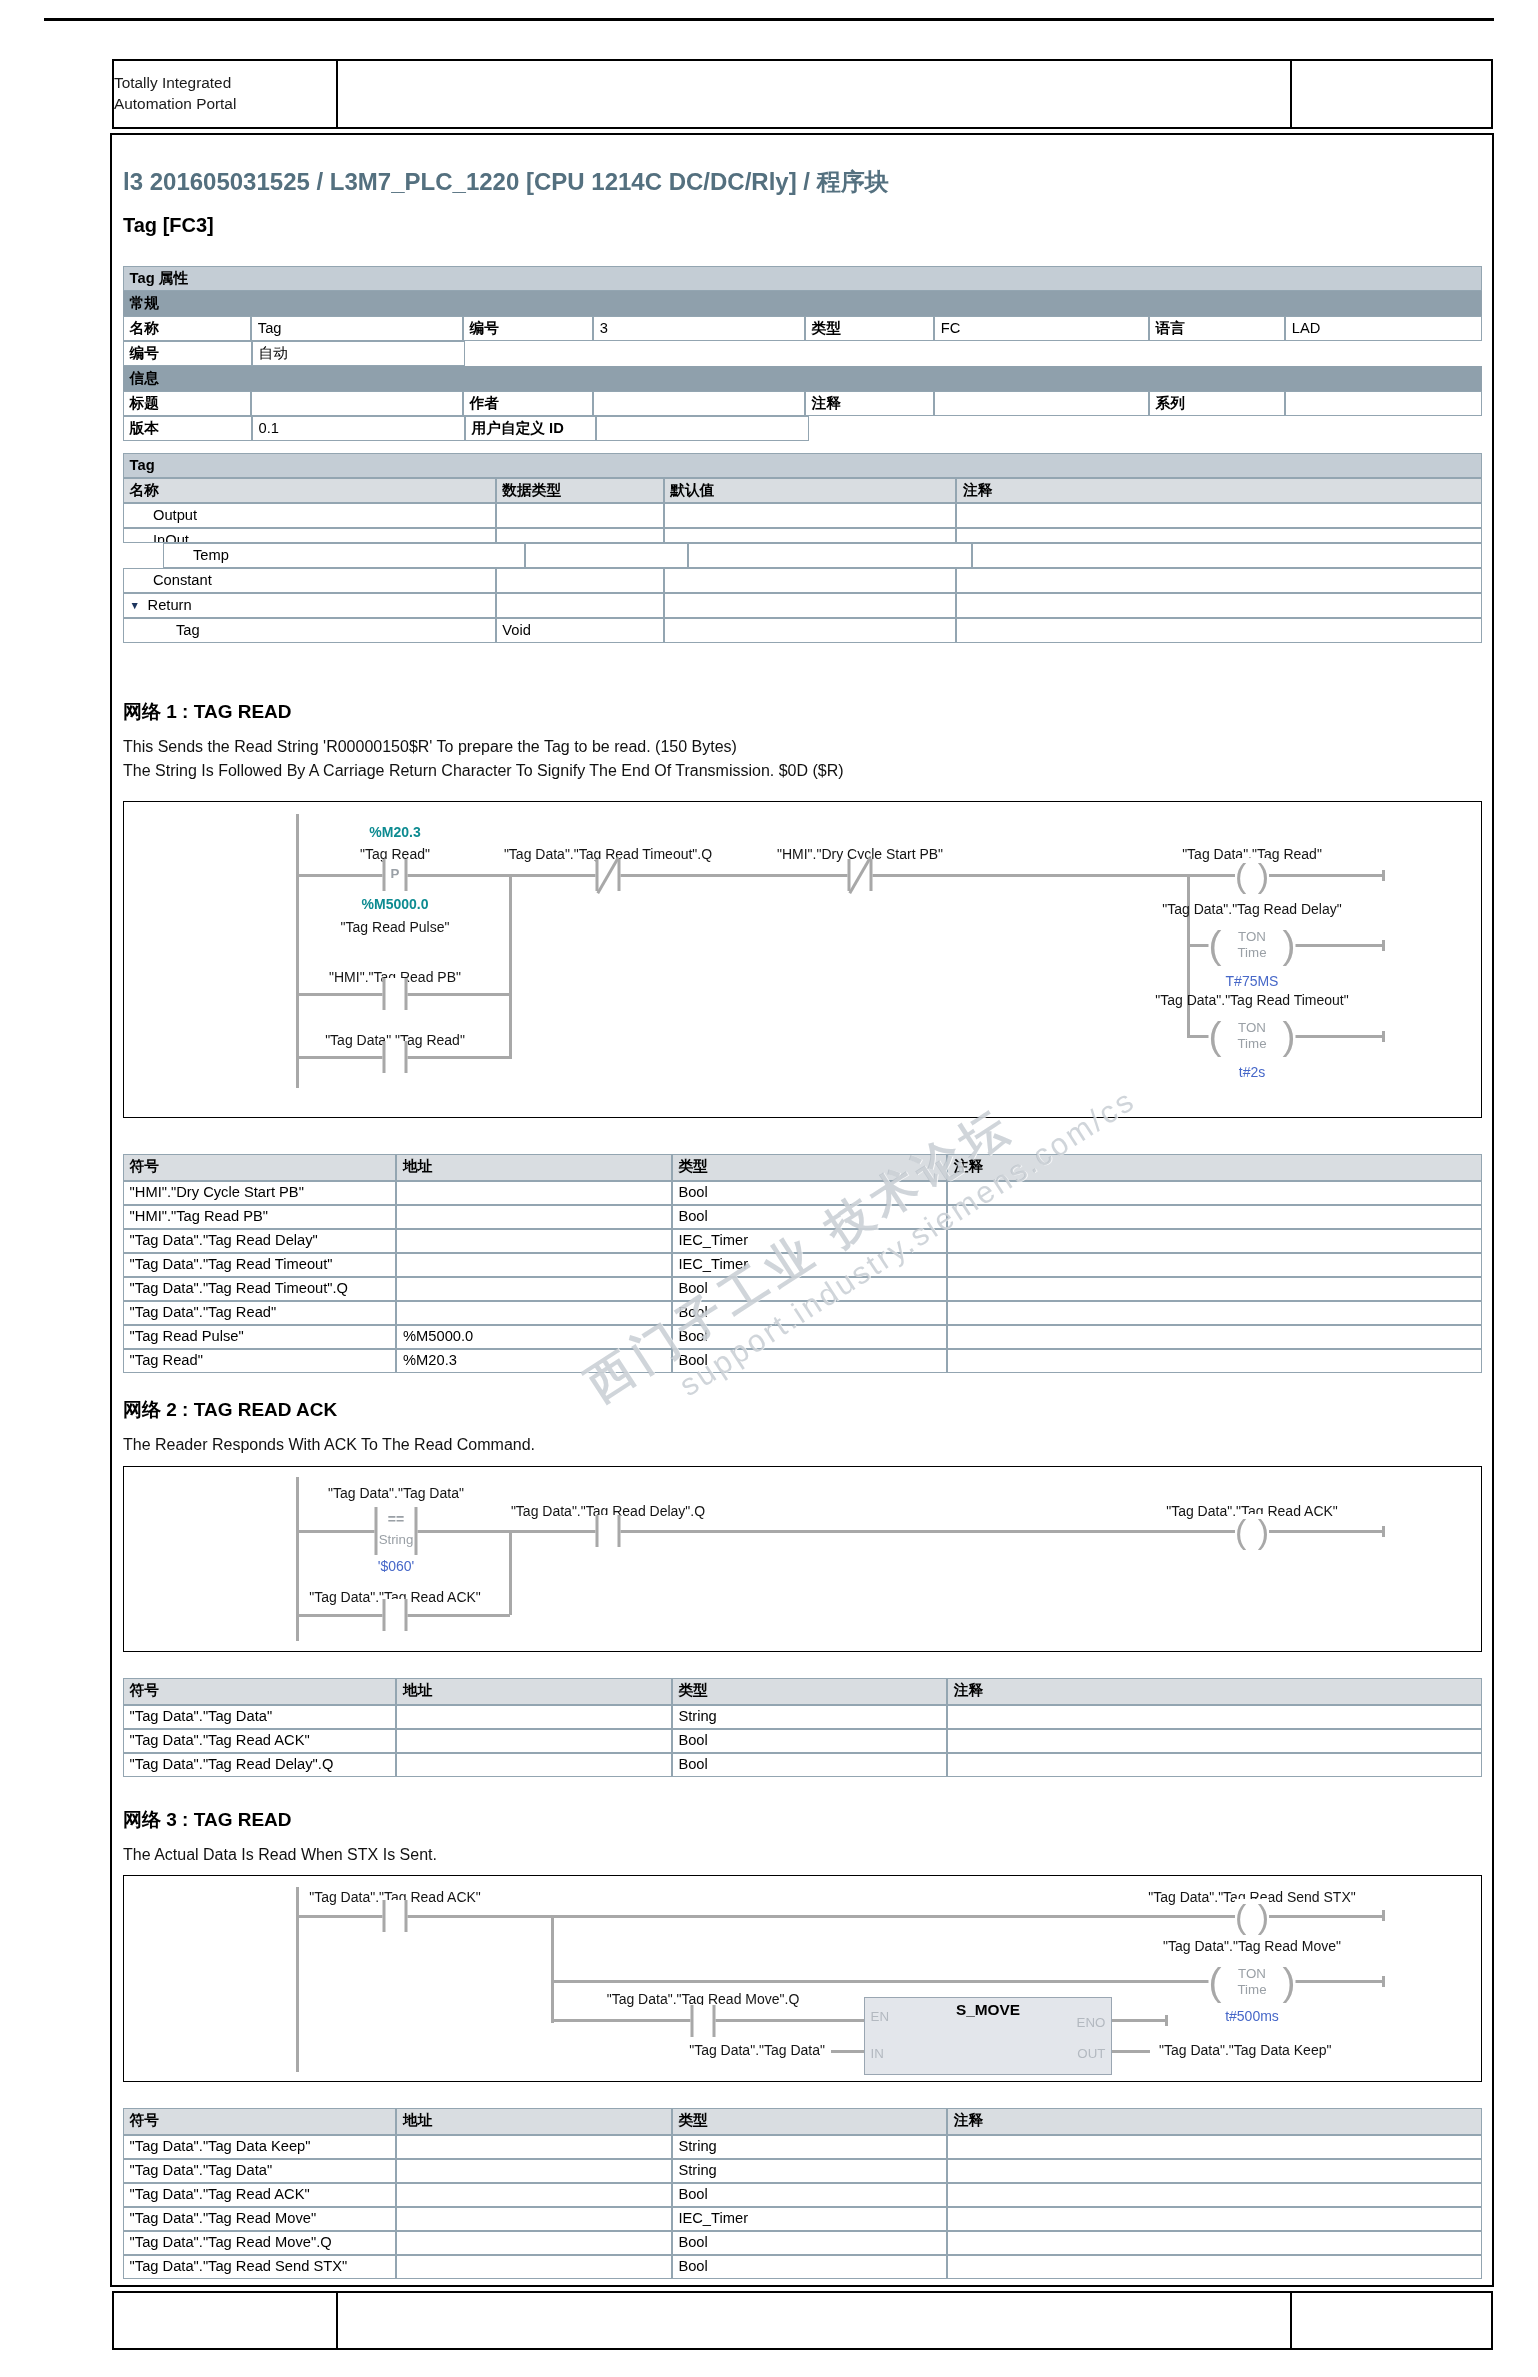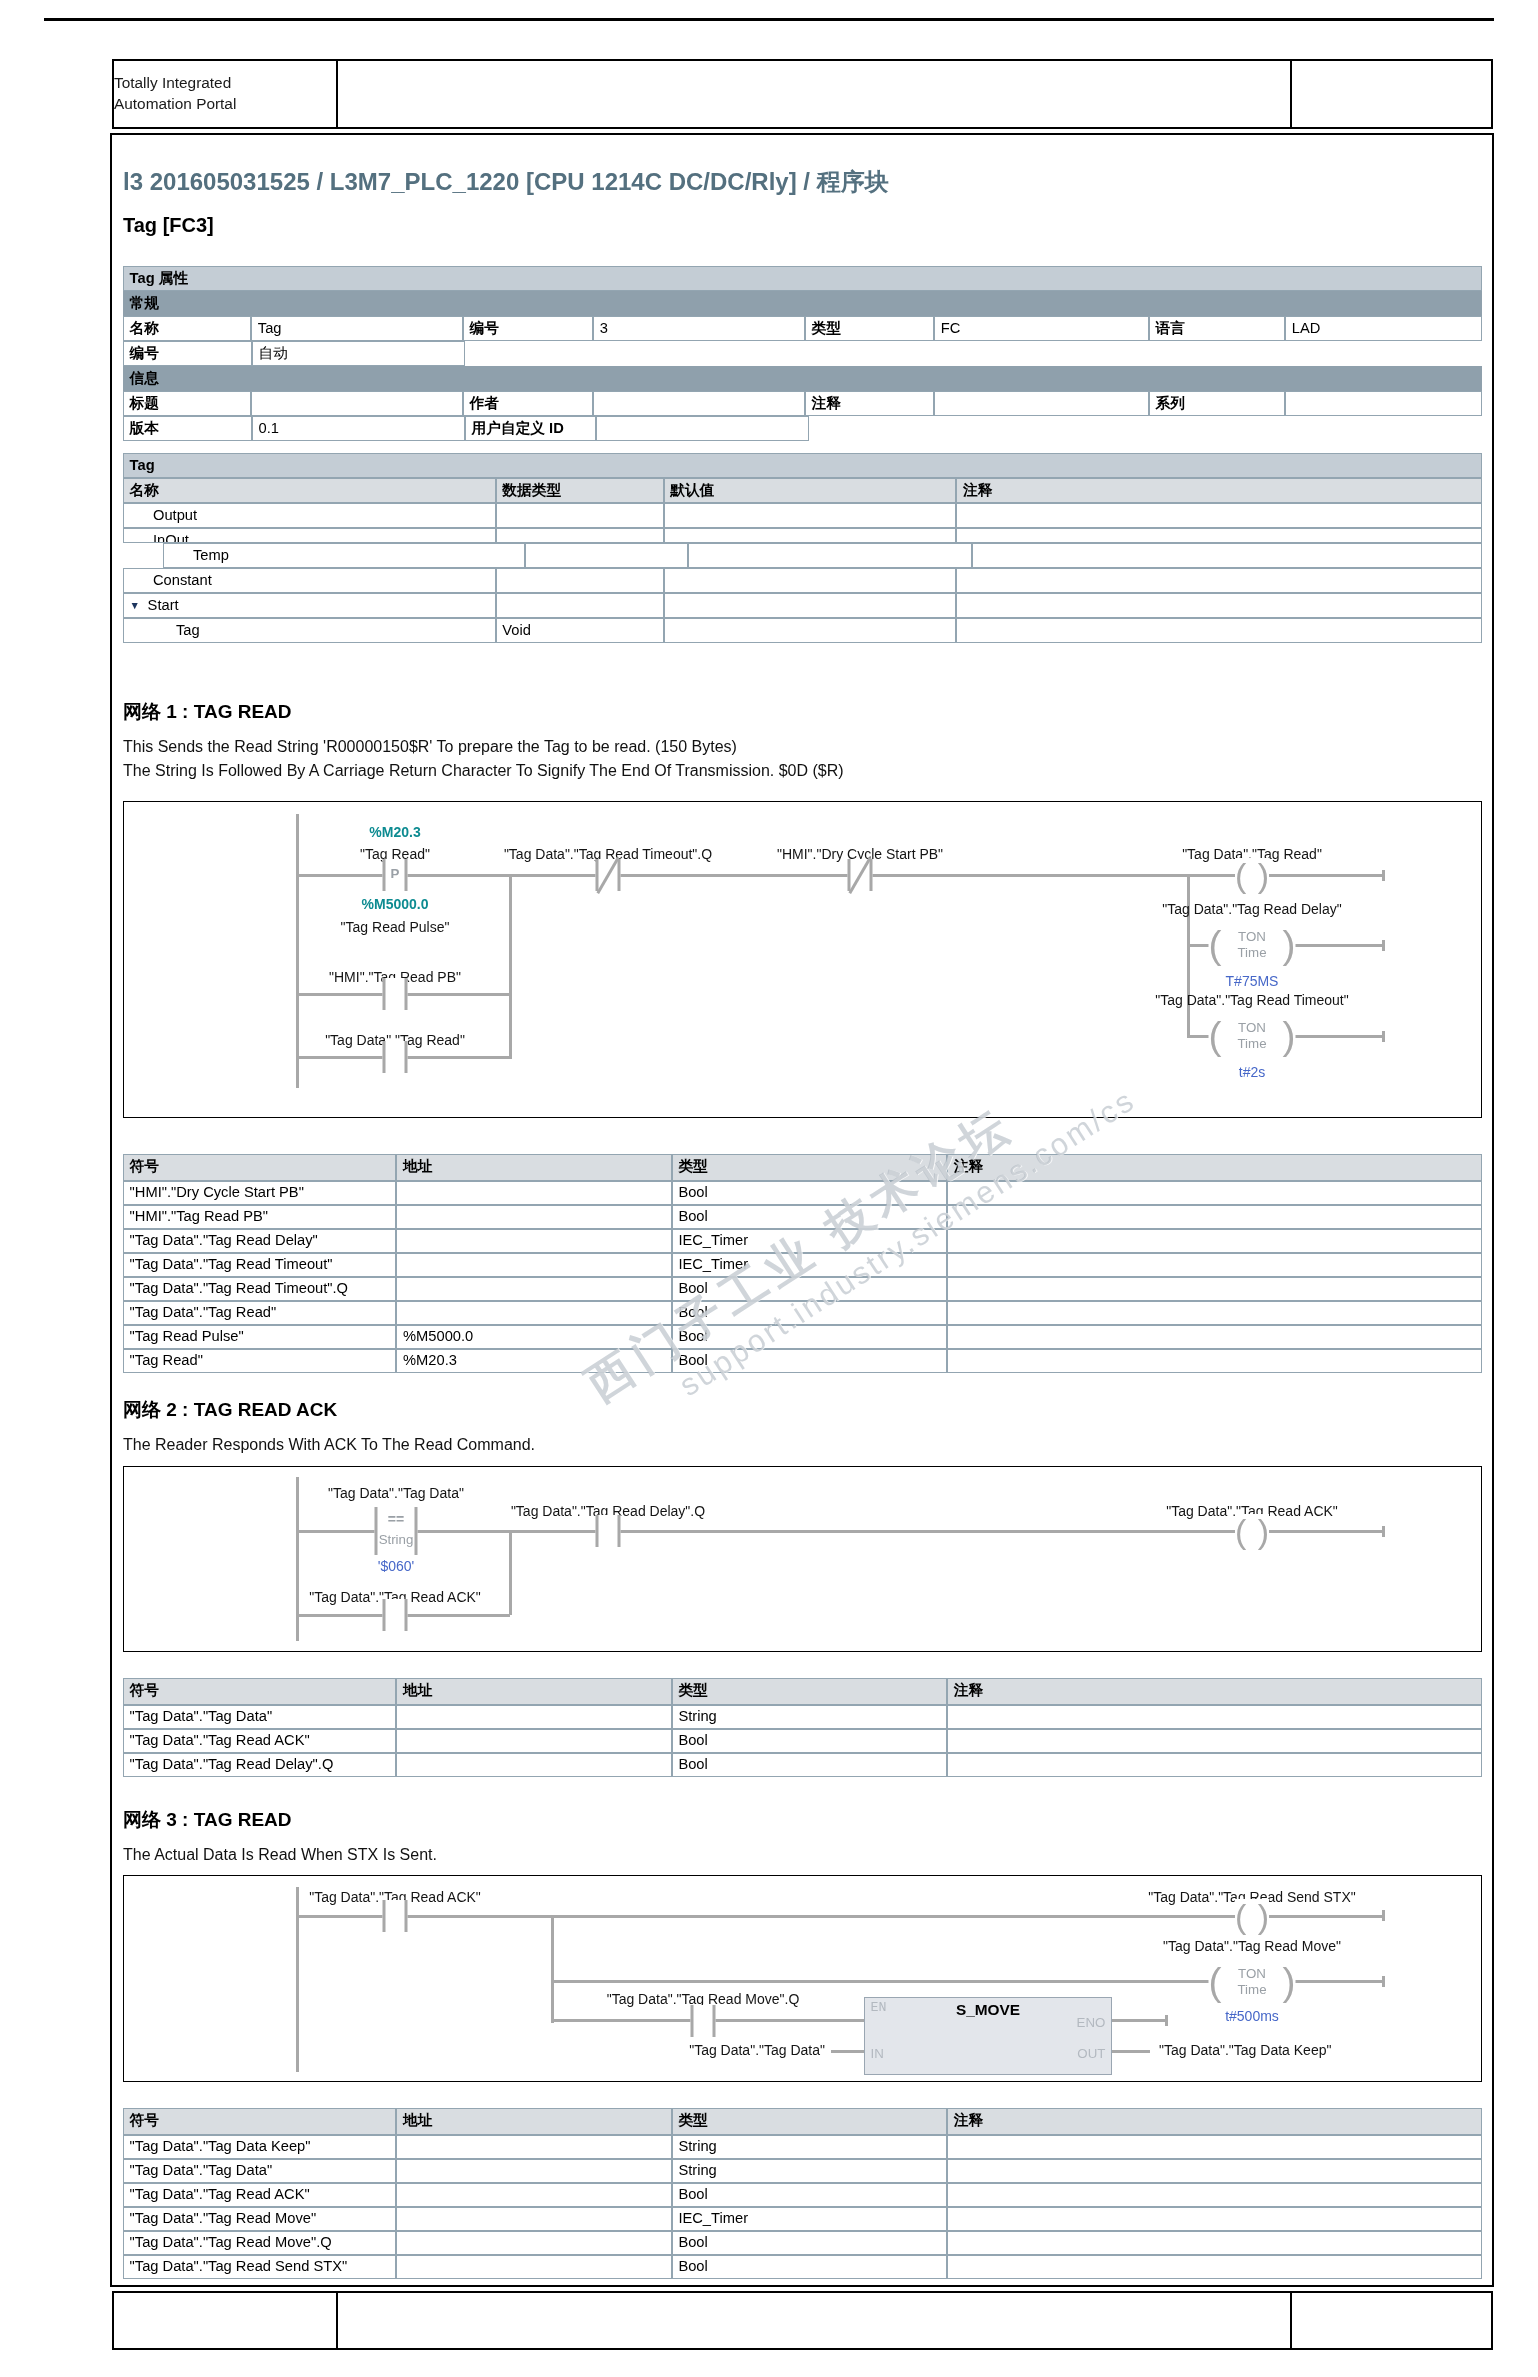--- a/index.html
+++ b/index.html
@@ -167,21 +167,21 @@
     <div class="cell i3"></div>
     <div class="cell i4"></div>
   </div>
   <div class="trow" style="height:25px;">
     <div class="cell i1 ind1">Constant</div>
     <div class="cell i2"></div>
     <div class="cell i3"></div>
     <div class="cell i4"></div>
   </div>
   <div class="trow" style="height:25px;">
-    <div class="cell i1"><span class="arrow">▼</span><span>Start</span></div>
+    <div class="cell i1"><span class="arrow">▼</span><span>Return</span></div>
     <div class="cell i2"></div>
     <div class="cell i3"></div>
     <div class="cell i4"></div>
   </div>
   <div class="trow" style="height:25px;">
     <div class="cell i1 ind2">Tag</div>
     <div class="cell i2">Void</div>
     <div class="cell i3"></div>
     <div class="cell i4"></div>
   </div>
@@ -409,21 +409,21 @@
 </div>
 <div class="lt pt" style="left:1252px;top:2008px;">t#500ms</div>
 <div class="lt" style="left:703px;top:1991px;">"Tag Data"."Tag Read Move".Q</div>
 <div class="contact" style="left:703px;top:2021px;">
     <div class="bl"></div>
     <div class="br"></div>
   </div>
 
 <div class="smove" style="left:864px;top:1997px;width:248px;height:78px;">
   <div class="ttl">S_MOVE</div>
-  <div class="port" style="left:5.6px;top:2px;font-family:Liberation Mono, monospace;">EN</div>
+  <div class="port" style="left:5.6px;top:11px;">EN</div>
   <div class="port" style="right:5.6px;top:17px;">ENO</div>
   <div class="port" style="left:5.6px;top:48px;">IN</div>
   <div class="port" style="right:5.6px;top:48px;">OUT</div>
 </div>
 <div class="wire wh" style="left:1112px;top:2019px;width:56px;"></div>
 <div class="tick" style="left:1165px;top:2015px;"></div>
 <div class="lt-r" style="left:825px;top:2042px;">"Tag Data"."Tag Data"</div>
 <div class="wire wh" style="left:831px;top:2050px;width:33px;"></div>
 <div class="wire wh" style="left:1112px;top:2050px;width:38px;"></div>
 <div class="lt-l" style="left:1159px;top:2042px;">"Tag Data"."Tag Data Keep"</div>

